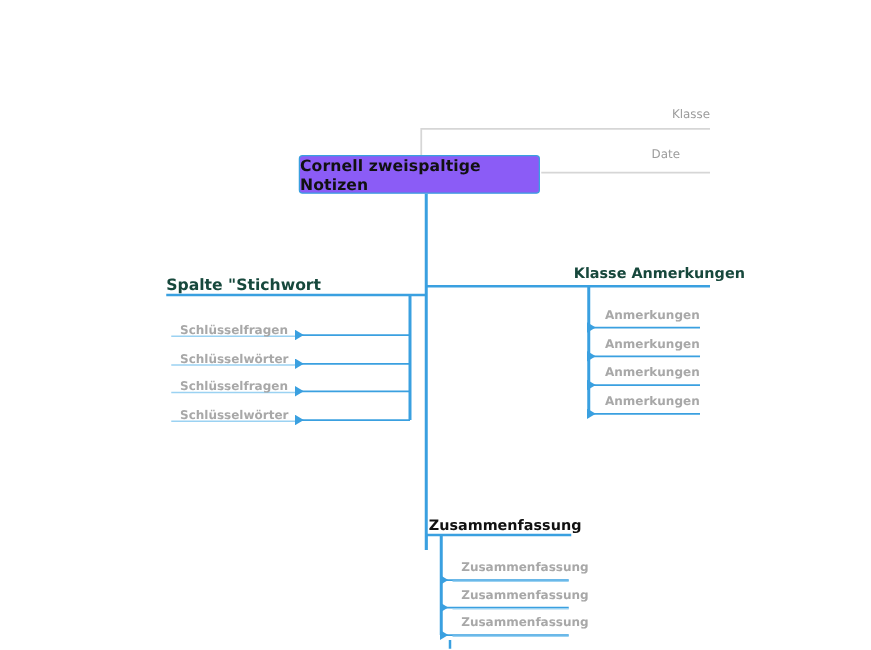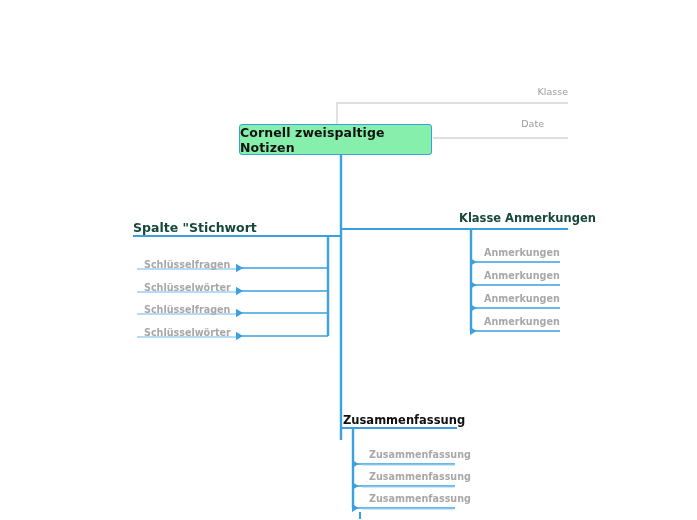--- a/index.html
+++ b/index.html
@@ -31,21 +31,21 @@
   
   #root-node {
     position: absolute;
     left: 239px;
     top: 124px;
     width: 193px;
     height: 31px;
     box-sizing: border-box;
     border: 1.6px solid #3aa0e0;
     border-radius: 3px;
-    background: #86efac;
+    background: #8b5cf6;
     display: flex;
     align-items: center;
     justify-content: center;
   }
   #root-node .root-text {
     font-size: 12.5px;
     font-weight: bold;
     color: #111111;
     letter-spacing: 0.1px;
   }

